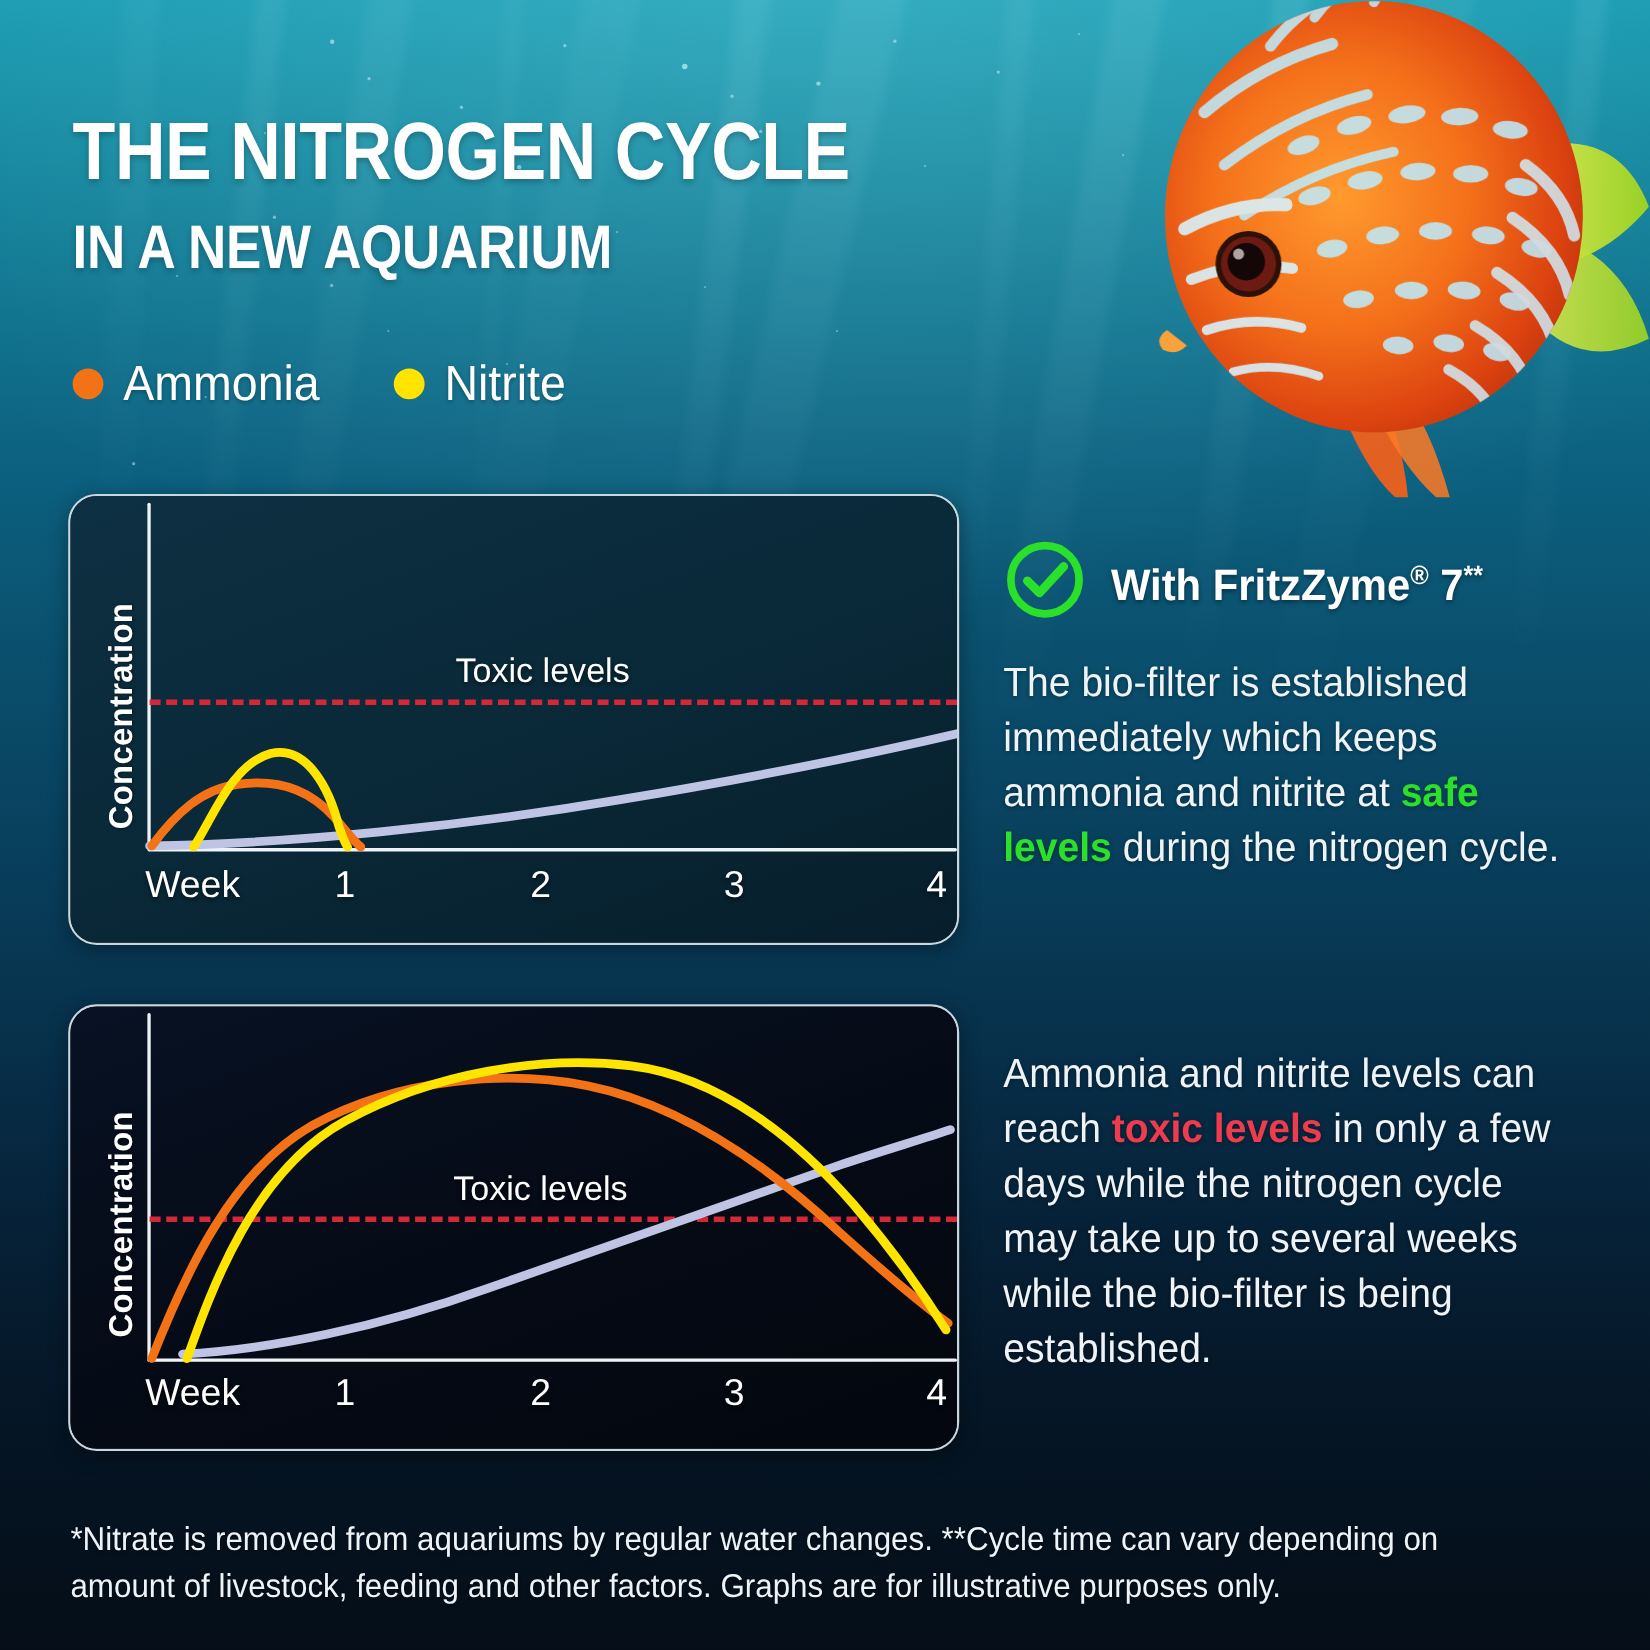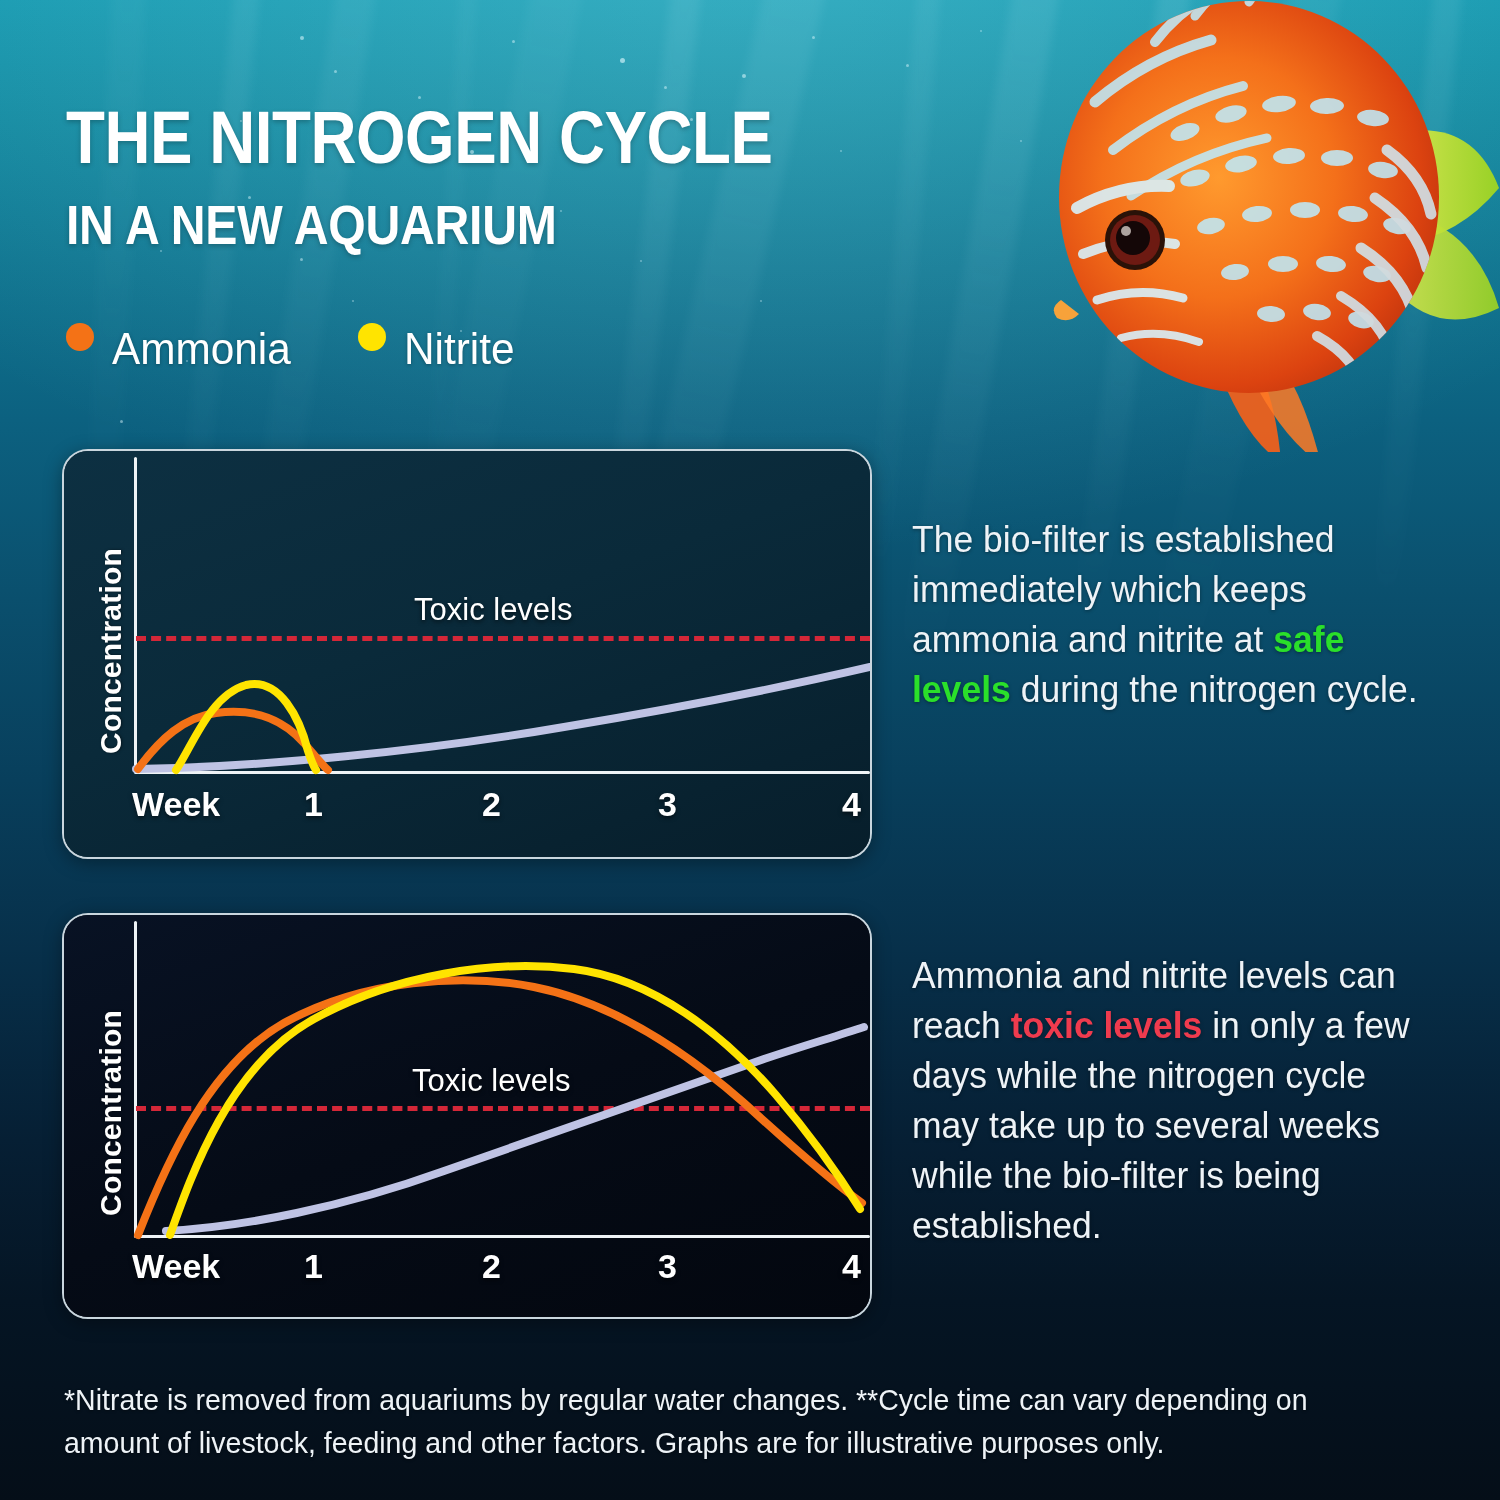--- a/index.html
+++ b/index.html
@@ -46,21 +46,21 @@
     letter-spacing:-0.5px;transform:scaleX(.86);transform-origin:left center;
     white-space:nowrap;text-shadow:0 2px 6px rgba(0,0,0,.25);
   }
   .title2{
     position:absolute;left:66px;top:196px;
     font-size:56px;line-height:58px;font-weight:bold;color:#fff;
     letter-spacing:-0.3px;transform:scaleX(.86);transform-origin:left center;
     white-space:nowrap;text-shadow:0 2px 6px rgba(0,0,0,.25);
   }
   .legend{position:absolute;left:66px;top:323px;display:flex;align-items:center;gap:0px;}
-  .lg-item{display:flex;align-items:flex-start;margin-right:56px;}
+  .lg-item{display:flex;align-items:center;margin-right:56px;}
   .lg-dot{width:28px;height:28px;border-radius:50%;margin-right:18px;flex:0 0 auto;}
   .lg-label{
     font-size:45px;color:#fff;font-weight:400;white-space:nowrap;
     transform:scaleX(.94);transform-origin:left center;
     text-shadow:0 1px 4px rgba(0,0,0,.3);
   }
   .lg-label sup{font-size:27px;}
 
   
   .fish-wrap{position:absolute;left:1035px;top:-18px;width:480px;height:470px;}
@@ -89,21 +89,20 @@
   .axis-x{position:absolute;height:3px;background:#eef3f6;border-radius:2px;}
   .toxic-line{position:absolute;height:0;border-top:5px dashed #d42738;}
   .toxic-label{
     position:absolute;font-size:31px;color:#fff;white-space:nowrap;
     text-shadow:0 2px 4px rgba(0,0,0,.6);
   }
   .xticks{position:absolute;display:flex;}
   .xtick{
     position:absolute;font-size:34px;color:#fff;white-space:nowrap;
     text-shadow:0 2px 4px rgba(0,0,0,.55);
-    font-weight:bold;
   }
   .xtick.week{font-size:34px;}
 
   
   .rc{position:absolute;}
   #rc1{left:912px;top:489px;width:540px;}
   #rc2{left:912px;top:915px;width:545px;}
   .rc-head{display:flex;align-items:flex-start;}
   .rc-icon{flex:0 0 auto;margin-right:22px;}
   .rc-title{
@@ -337,20 +336,31 @@
     <div class="xticks">
       <span class="xtick week" style="left:68px;top:332px;">Week</span>
       <span class="xtick" style="left:240px;top:332px;">1</span>
       <span class="xtick" style="left:418px;top:332px;">2</span>
       <span class="xtick" style="left:594px;top:332px;">3</span>
       <span class="xtick" style="left:778px;top:332px;">4</span>
     </div>
   </div>
 
   <div class="rc" id="rc1">
+    <div class="rc-head">
+      <span class="rc-icon">
+        <svg width="76" height="76" viewBox="0 0 76 76">
+          <circle cx="38" cy="38" r="31" fill="none" stroke="#2AE02A" stroke-width="7"></circle>
+          <path d="M22 39 L33 50 L55 26" fill="none" stroke="#2AE02A" stroke-width="8" stroke-linecap="round" stroke-linejoin="round"></path>
+        </svg>
+      </span>
+      <span class="rc-title" style="padding-top:12px;">
+        <span>With FritzZyme</span><span class="reg">®</span><span> 7</span><sup>**</sup>
+      </span>
+    </div>
     <div class="rc-body">
       <span>The bio-filter is established immediately which keeps ammonia and nitrite at </span><span class="hl-green">safe levels</span><span> during the nitrogen cycle.</span>
     </div>
   </div>
 
   <div class="rc" id="rc2">
     <div class="rc-body" style="margin-top:36px;">
       <span>Ammonia and nitrite levels can reach </span><span class="hl-red">toxic levels</span><span> in only a few days while the nitrogen cycle may take up to several weeks while the bio-filter is being established.</span>
     </div>
   </div>

